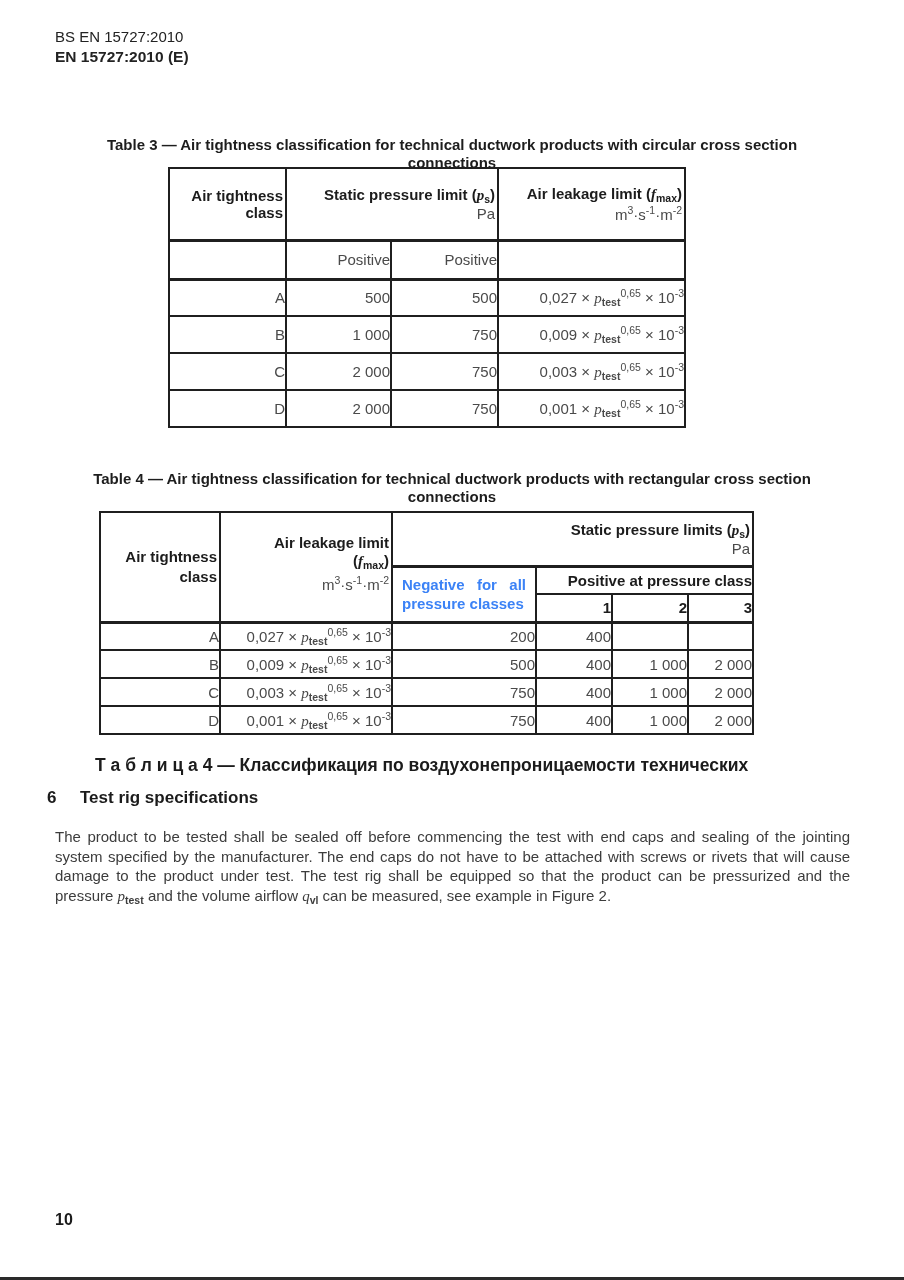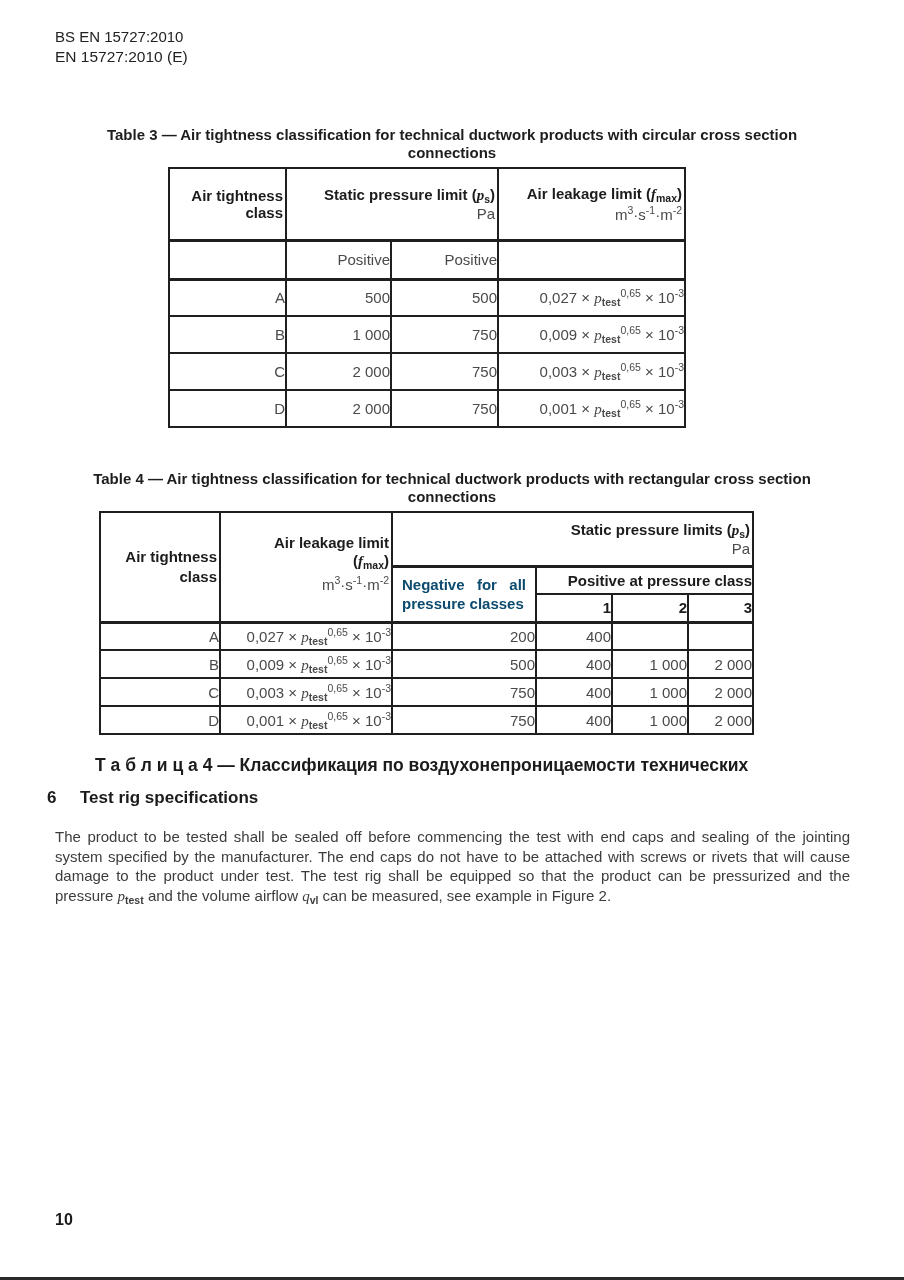--- a/index.html
+++ b/index.html
@@ -4,25 +4,25 @@
 <title>BS EN 15727:2010 — page 10</title>
 <style>
   * { margin:0; padding:0; box-sizing:border-box; }
   html,body { background:#ffffff; }
   .page {
     position:relative; width:904px; height:1280px; margin:0 auto;
     background:#ffffff; overflow:hidden;
     font-family:"Liberation Sans","DejaVu Sans",sans-serif; color:#2c2c2c;
   }
   .doc-header { position:absolute; left:55px; top:27px; font-size:15px; line-height:20px; color:#222; }
-  .doc-header .l2 { font-weight:normal; font-size:15.5px;text-align:center; }
+  .doc-header .l2 { font-weight:bold; font-size:15.5px;text-align:center; }
 
   .tbl-caption { position:absolute; left:0; width:100%; text-align:center;
     font-weight:bold; font-size:15px; line-height:18px; color:#1d1d1d; }
-  #t3cap { top:126px; }
+  #t3cap { top:136px; }
   #t4cap { top:470px; }
 
   table { position:absolute; border-collapse:collapse; table-layout:fixed; background:#fff; }
   #table3 { left:168px; top:167px; width:516px; }
   #table4 { left:99px;  top:511px; width:653px; }
   td { border:2px solid #1f1f1f; text-align:right; vertical-align:middle;
        font-size:15px; color:#4a4a4a; overflow:hidden; }
   .hd { font-weight:bold; color:#1c1c1c; }
   .heavy-b { border-bottom-width:3px; }
 
@@ -32,21 +32,21 @@
   #table4 tr.hr1 { height:54px; }
   #table4 tr.hr2 { height:28px; }
   #table4 tr.hr3 { height:28px; }
   #table4 tbody tr { height:28px; }
 
   .stack { display:flex; flex-direction:column; justify-content:space-between;
            height:100%; padding:9px 2px; }
   .stack-sm { padding:5px 2px; }
   .stack-top { justify-content:flex-start; gap:3px; padding-top:8px; }
   .grp { line-height:18px; }
-  .neg-cell { font-weight:bold; color:#0c4a6e; text-align:justify;
+  .neg-cell { font-weight:bold; color:#3b82f6; text-align:justify;
               padding:2px 9px; line-height:19px; }
 
   .rt-isym { font-style:italic; font-family:"Liberation Serif","DejaVu Serif",serif; }
   .rt-subb { font-size:0.7em; vertical-align:-0.3em; font-weight:bold; }
   .rt-sup  { font-size:0.7em; vertical-align:0.55em; }
 
   .ru-caption { position:absolute; left:95px; top:739px; width:720px;
     font-weight:bold; font-size:17.5px; line-height:24px; color:#1b1b1b;margin-top:14px; }
   .section-heading { position:absolute; left:47px; top:788px;
     font-weight:bold; font-size:17px; color:#1b1b1b; }

